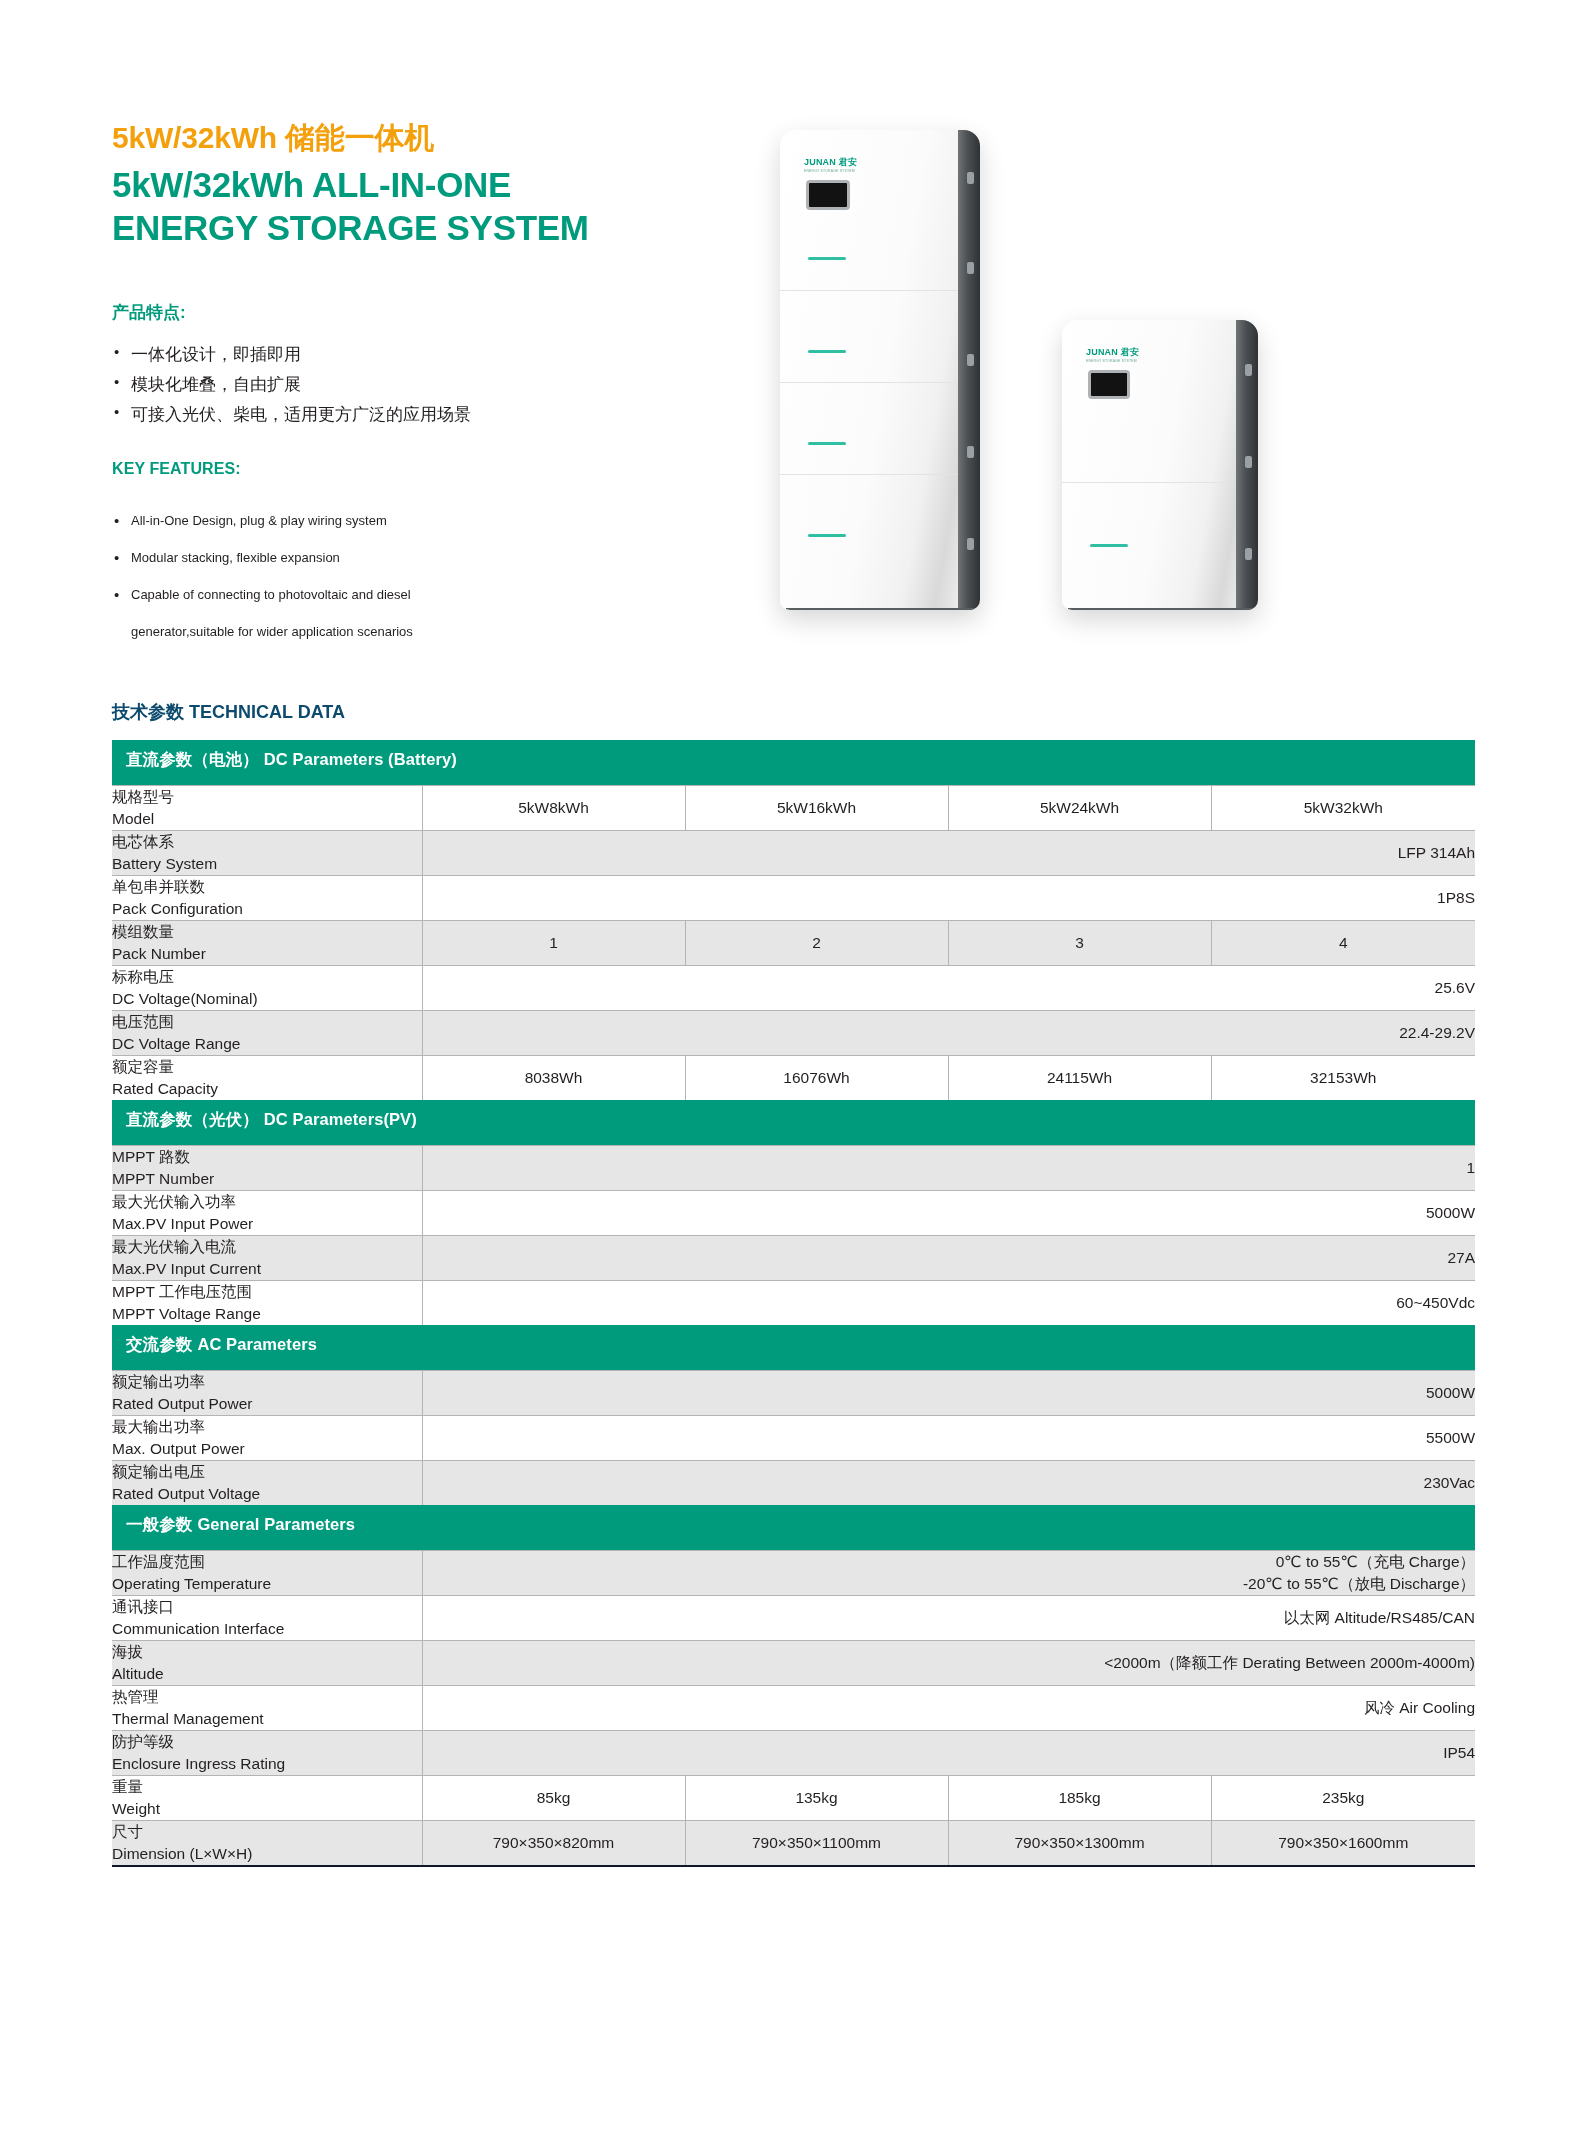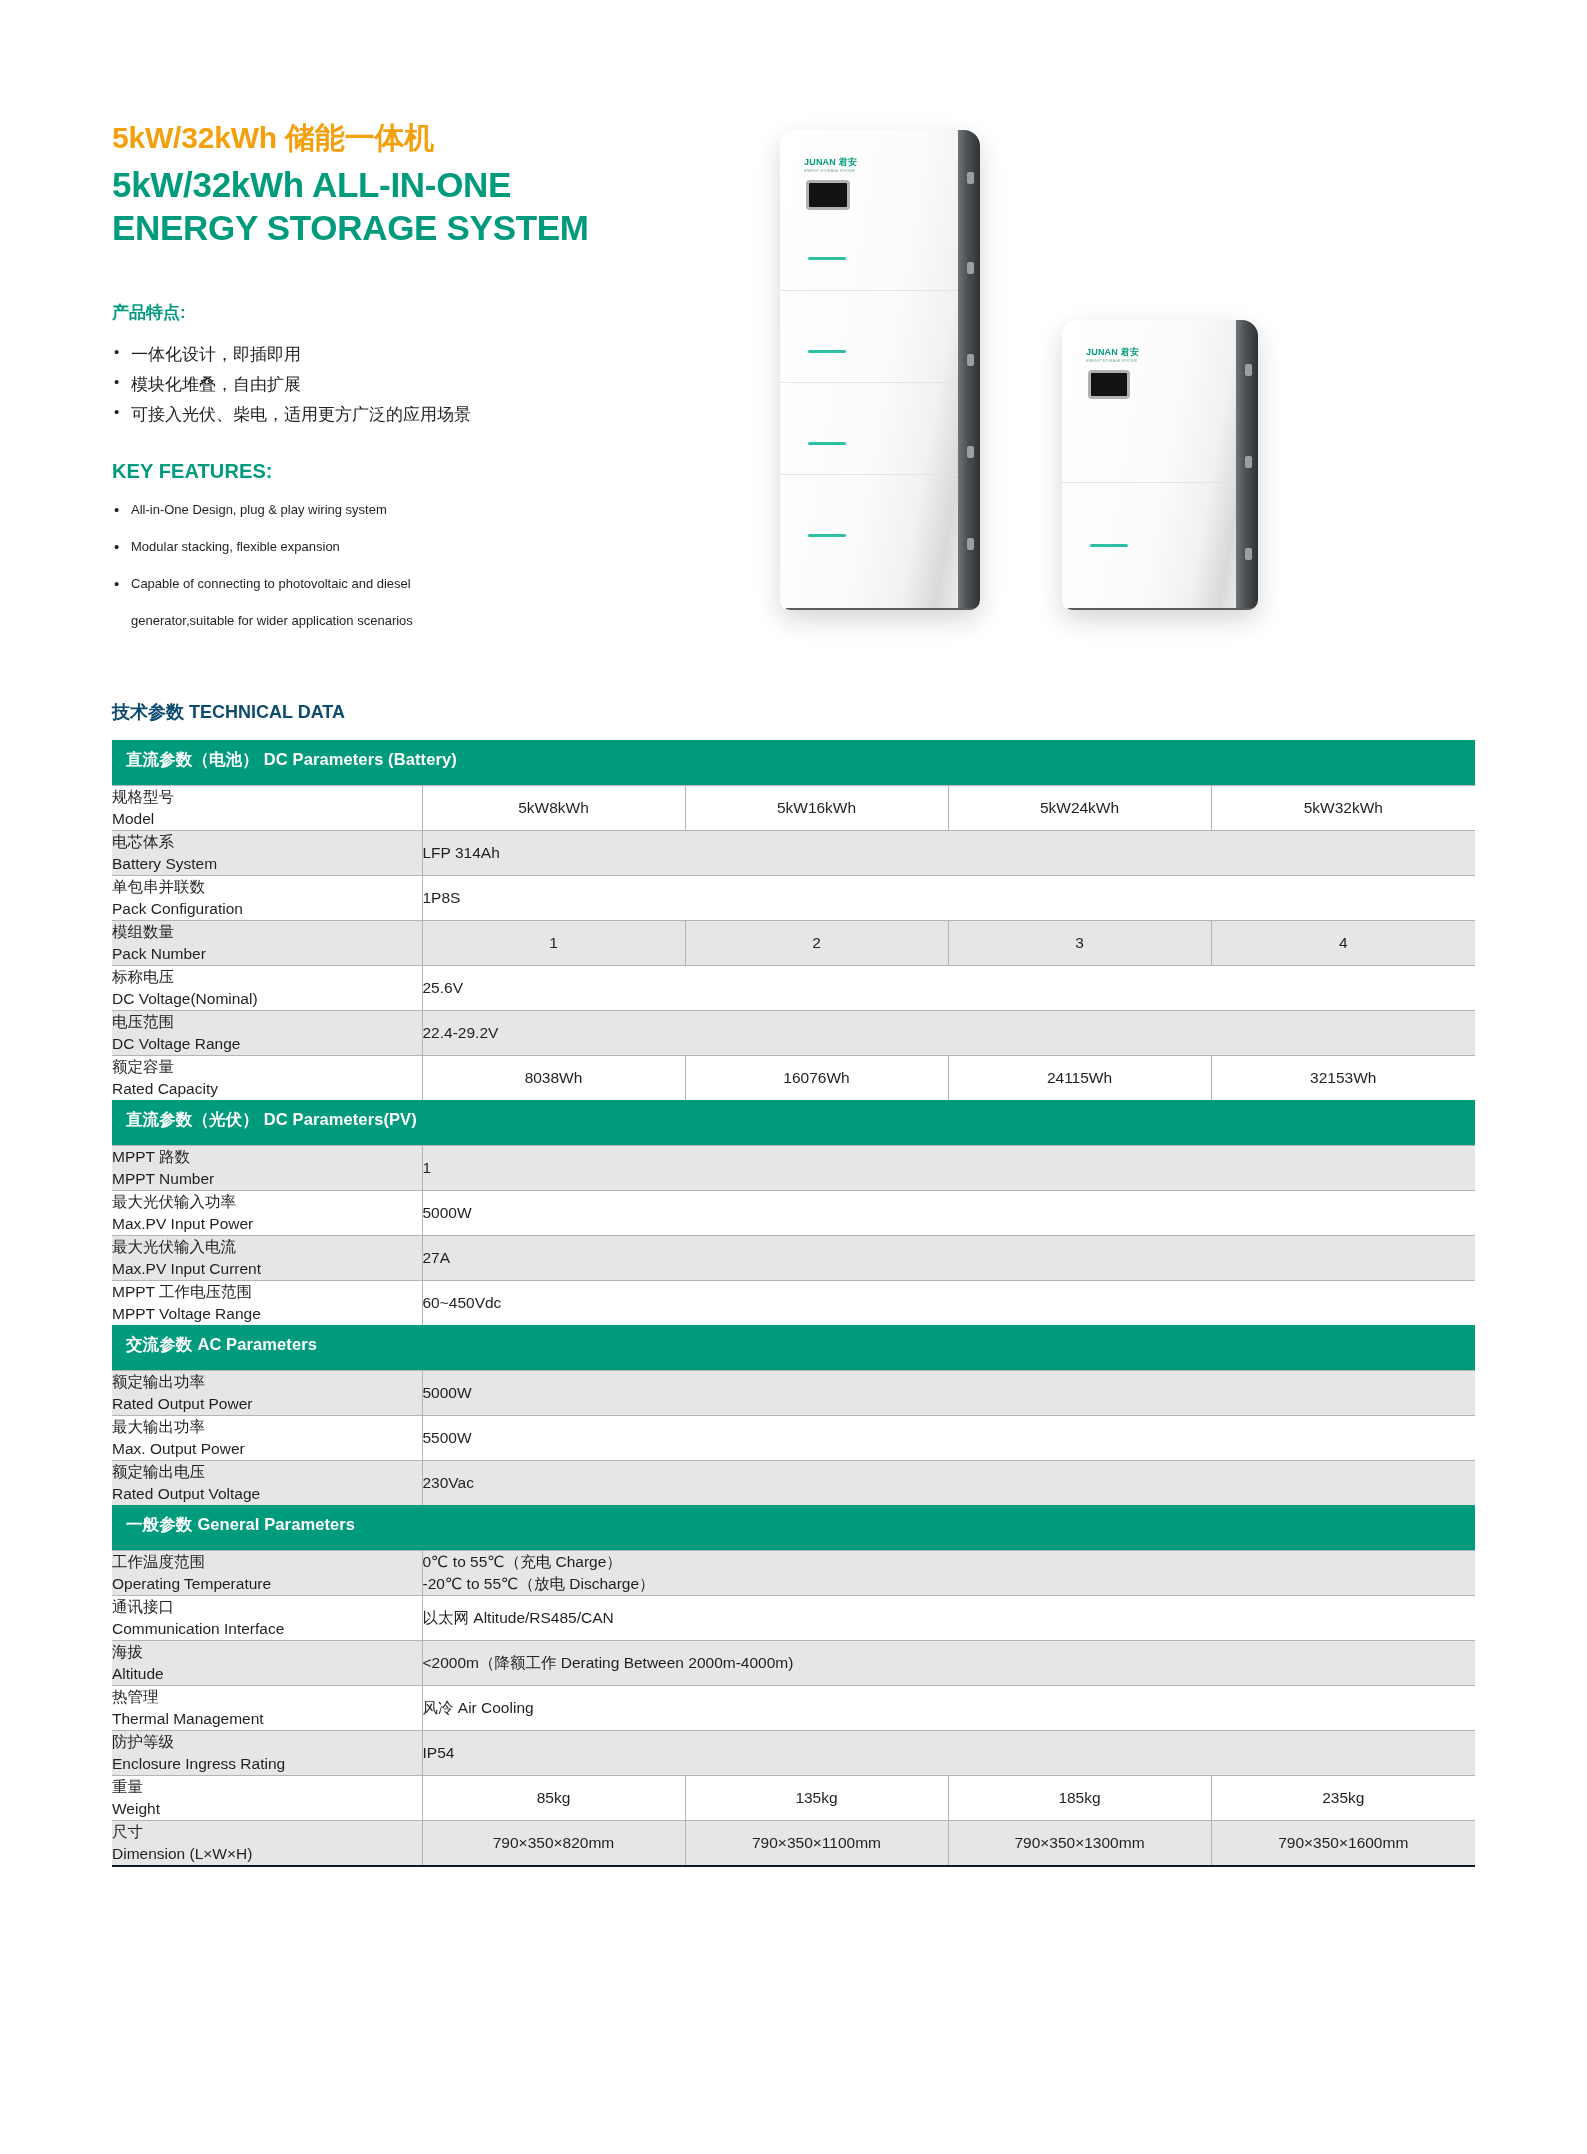--- a/index.html
+++ b/index.html
@@ -38,25 +38,25 @@
   }
 
   .feat-block { margin-top: 52px; }
   .feat-head-cn {
     font-size: 17px;
     font-weight: bold;
     color: #009B7D;
     margin-bottom: 16px;
   }
   .feat-head-en {
-    font-size: 20px;
+    font-size: 16px;
     font-weight: bold;
     color: #009B7D;
     margin-top: 30px;
-    margin-bottom: 16px;
+    margin-bottom: 32px;
     letter-spacing: 0.1px;
   }
   ul.feats { list-style: none; }
   ul.feats li {
     position: relative;
     padding-left: 19px;
     font-size: 17px;
     line-height: 1.75;
     color: #231f20;
   }
@@ -223,21 +223,21 @@
     line-height: 1.42;
   }
   tr.band-grey td { background: #e6e6e6; }
   tr.band-white td { background: #ffffff; }
 
   tr.data-row { border-top: 1px solid #b4b4b4; }
   tr.data-row td { border-right: 1px solid #b4b4b4; }
   tr.data-row td:last-child { border-right: none; }
   tr.last-row { border-bottom: 2px solid #0f172a; }
 
-  td.span-val { text-align: left; }
+  td.span-val { text-align: right; }
 </style>
 </head>
 <body>
 
 <div class="page">
 
   <div class="hero">
     <div class="title-cn">5kW/32kWh 储能一体机</div>
     <div class="title-en">
       <div>5kW/32kWh ALL-IN-ONE</div>

